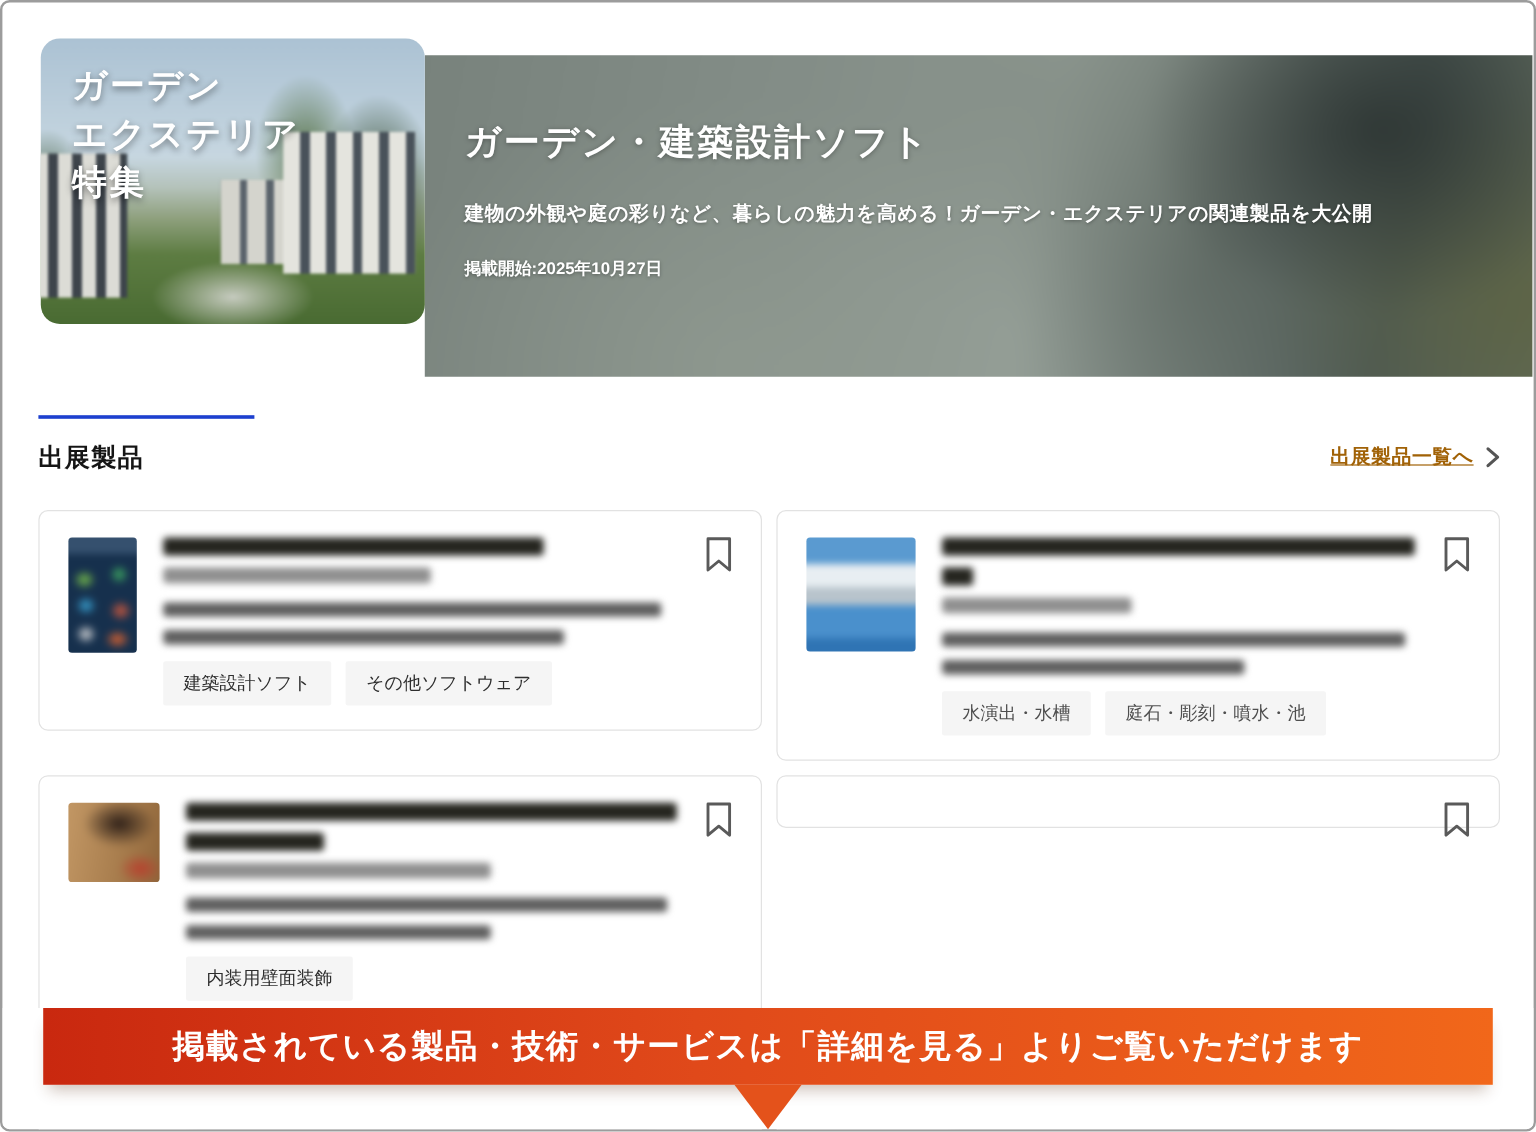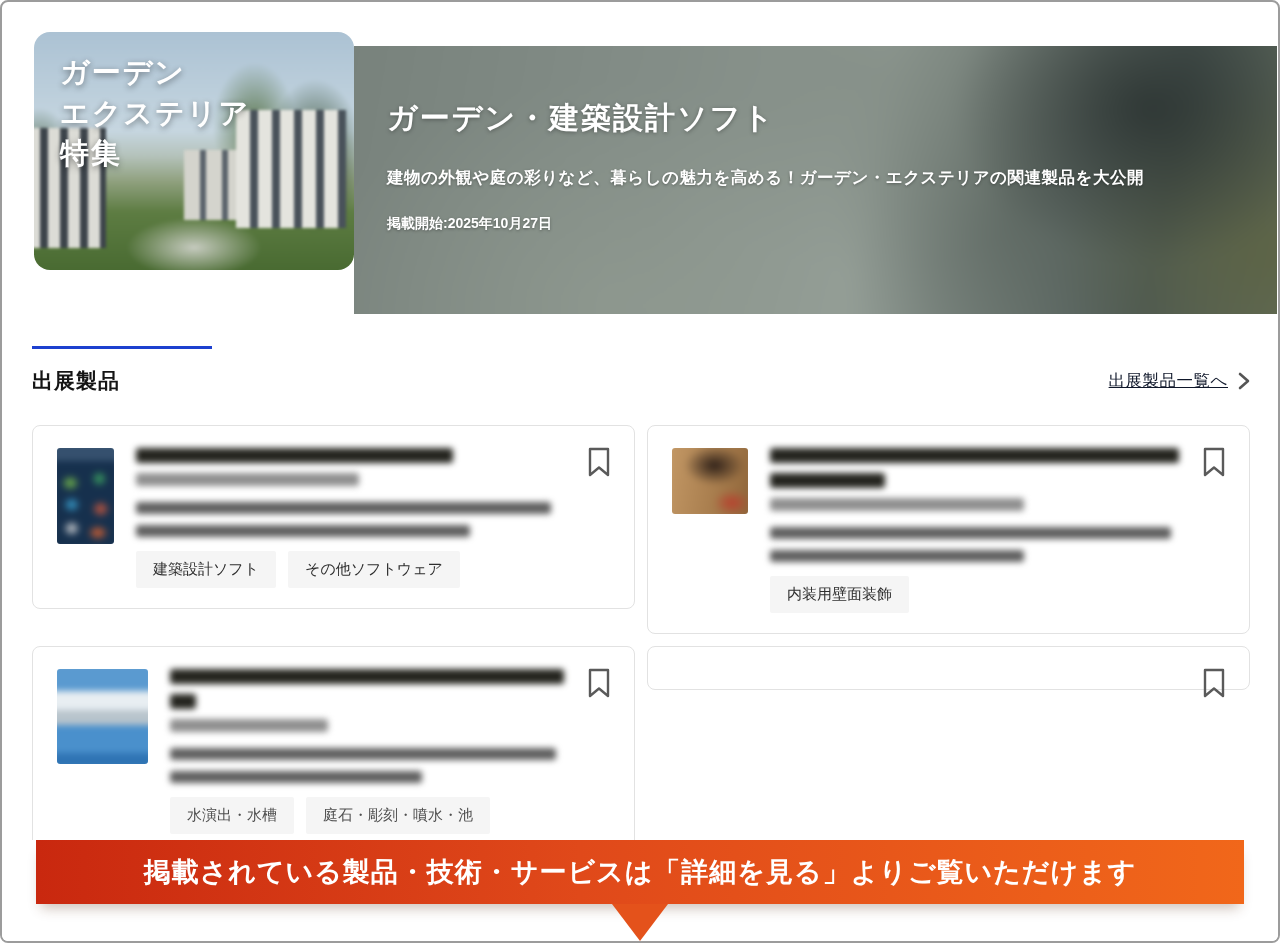--- a/index.html
+++ b/index.html
@@ -58,21 +58,21 @@
     color:#fff; font-size:29px; font-weight:700; line-height:1.4;
     letter-spacing:2px; text-shadow:0 2px 6px rgba(0,0,0,.45);
   }
 
   
   .section-head { margin:32px 28px 0 30px; }
   .accent-line { width:180px; height:3px; }
   .head-row { margin-top:18px; display:flex; align-items:center; justify-content:space-between; }
   .section-title { font-size:21px; font-weight:700; color:#151515; letter-spacing:1px; }
   .view-all { display:flex; align-items:center; gap:10px; cursor:pointer; text-decoration:none; }
-  .view-all-label { font-size:16.5px; font-weight:400; color:#0f172a; text-decoration:underline; letter-spacing:.5px; }
+  .view-all-label { font-size:16.5px; font-weight:700; color:#a16207; text-decoration:underline; letter-spacing:.5px; }
 
   
   .grid {
     margin:30px 28px 16px 30px;
     display:grid; grid-template-columns:1fr 1fr;
     column-gap:10px; row-gap:12px; align-items:start;gap:12px;
   }
   .card {
     position:relative; background:#fff; border:1px solid #e2e2e2; border-radius:8px;
     padding:22px 24px 20px 24px; cursor:pointer;
@@ -211,41 +211,20 @@
     </div>
     <button class="bookmark">
       <svg width="26" height="32" viewBox="0 0 26 32">
           <path d="M4 3 H22 V29 L13 21.5 L4 29 Z" fill="none" stroke="#5a5a5a" stroke-width="2.4" stroke-linejoin="round"></path>
         </svg>
     </button>
   </div>
 
   <div class="card">
     <div class="card-inner">
-      <div class="thumb thumb-2"></div>
-      <div class="card-body">
-        <div class="bar bar-title" style="width:100%"></div>
-        <div class="bar bar-title" style="width:28%"></div>
-        <div class="bar bar-company" style="width:62%"></div>
-        <div class="bar bar-desc" style="width:98%"></div>
-        <div class="bar bar-desc" style="width:62%"></div>
-        <div class="tags">
-          <span class="tag" style="background:#f5f5f5">内装用壁面装飾</span>
-        </div>
-      </div>
-    </div>
-    <button class="bookmark">
-      <svg width="26" height="32" viewBox="0 0 26 32">
-          <path d="M4 3 H22 V29 L13 21.5 L4 29 Z" fill="none" stroke="#5a5a5a" stroke-width="2.4" stroke-linejoin="round"></path>
-        </svg>
-    </button>
-  </div>
-
-  <div class="card">
-    <div class="card-inner">
       <div class="thumb thumb-3"></div>
       <div class="card-body">
         <div class="bar bar-title" style="width:100%"></div>
         <div class="bar bar-title bar-title-stub"></div>
         <div class="bar bar-company" style="width:40%"></div>
         <div class="bar bar-desc" style="width:98%"></div>
         <div class="bar bar-desc" style="width:64%"></div>
         <div class="tags tags-soft">
           <span class="tag" style="background:#f5f5f5">水演出・水槽</span>
           <span class="tag" style="background:#f5f5f5">庭石・彫刻・噴水・池</span>
@@ -253,20 +232,41 @@
       </div>
     </div>
     <button class="bookmark">
       <svg width="26" height="32" viewBox="0 0 26 32">
           <path d="M4 3 H22 V29 L13 21.5 L4 29 Z" fill="none" stroke="#5a5a5a" stroke-width="2.4" stroke-linejoin="round"></path>
         </svg>
     </button>
   </div>
 
   <div class="card">
+    <div class="card-inner">
+      <div class="thumb thumb-2"></div>
+      <div class="card-body">
+        <div class="bar bar-title" style="width:100%"></div>
+        <div class="bar bar-title" style="width:28%"></div>
+        <div class="bar bar-company" style="width:62%"></div>
+        <div class="bar bar-desc" style="width:98%"></div>
+        <div class="bar bar-desc" style="width:62%"></div>
+        <div class="tags">
+          <span class="tag" style="background:#f5f5f5">内装用壁面装飾</span>
+        </div>
+      </div>
+    </div>
+    <button class="bookmark">
+      <svg width="26" height="32" viewBox="0 0 26 32">
+          <path d="M4 3 H22 V29 L13 21.5 L4 29 Z" fill="none" stroke="#5a5a5a" stroke-width="2.4" stroke-linejoin="round"></path>
+        </svg>
+    </button>
+  </div>
+
+  <div class="card">
     <button class="bookmark">
       <svg width="26" height="32" viewBox="0 0 26 32">
           <path d="M4 3 H22 V29 L13 21.5 L4 29 Z" fill="none" stroke="#5a5a5a" stroke-width="2.4" stroke-linejoin="round"></path>
         </svg>
     </button>
   </div>
 
   <div class="card">
     <div class="card-inner">
       <div class="thumb thumb-5"></div>

